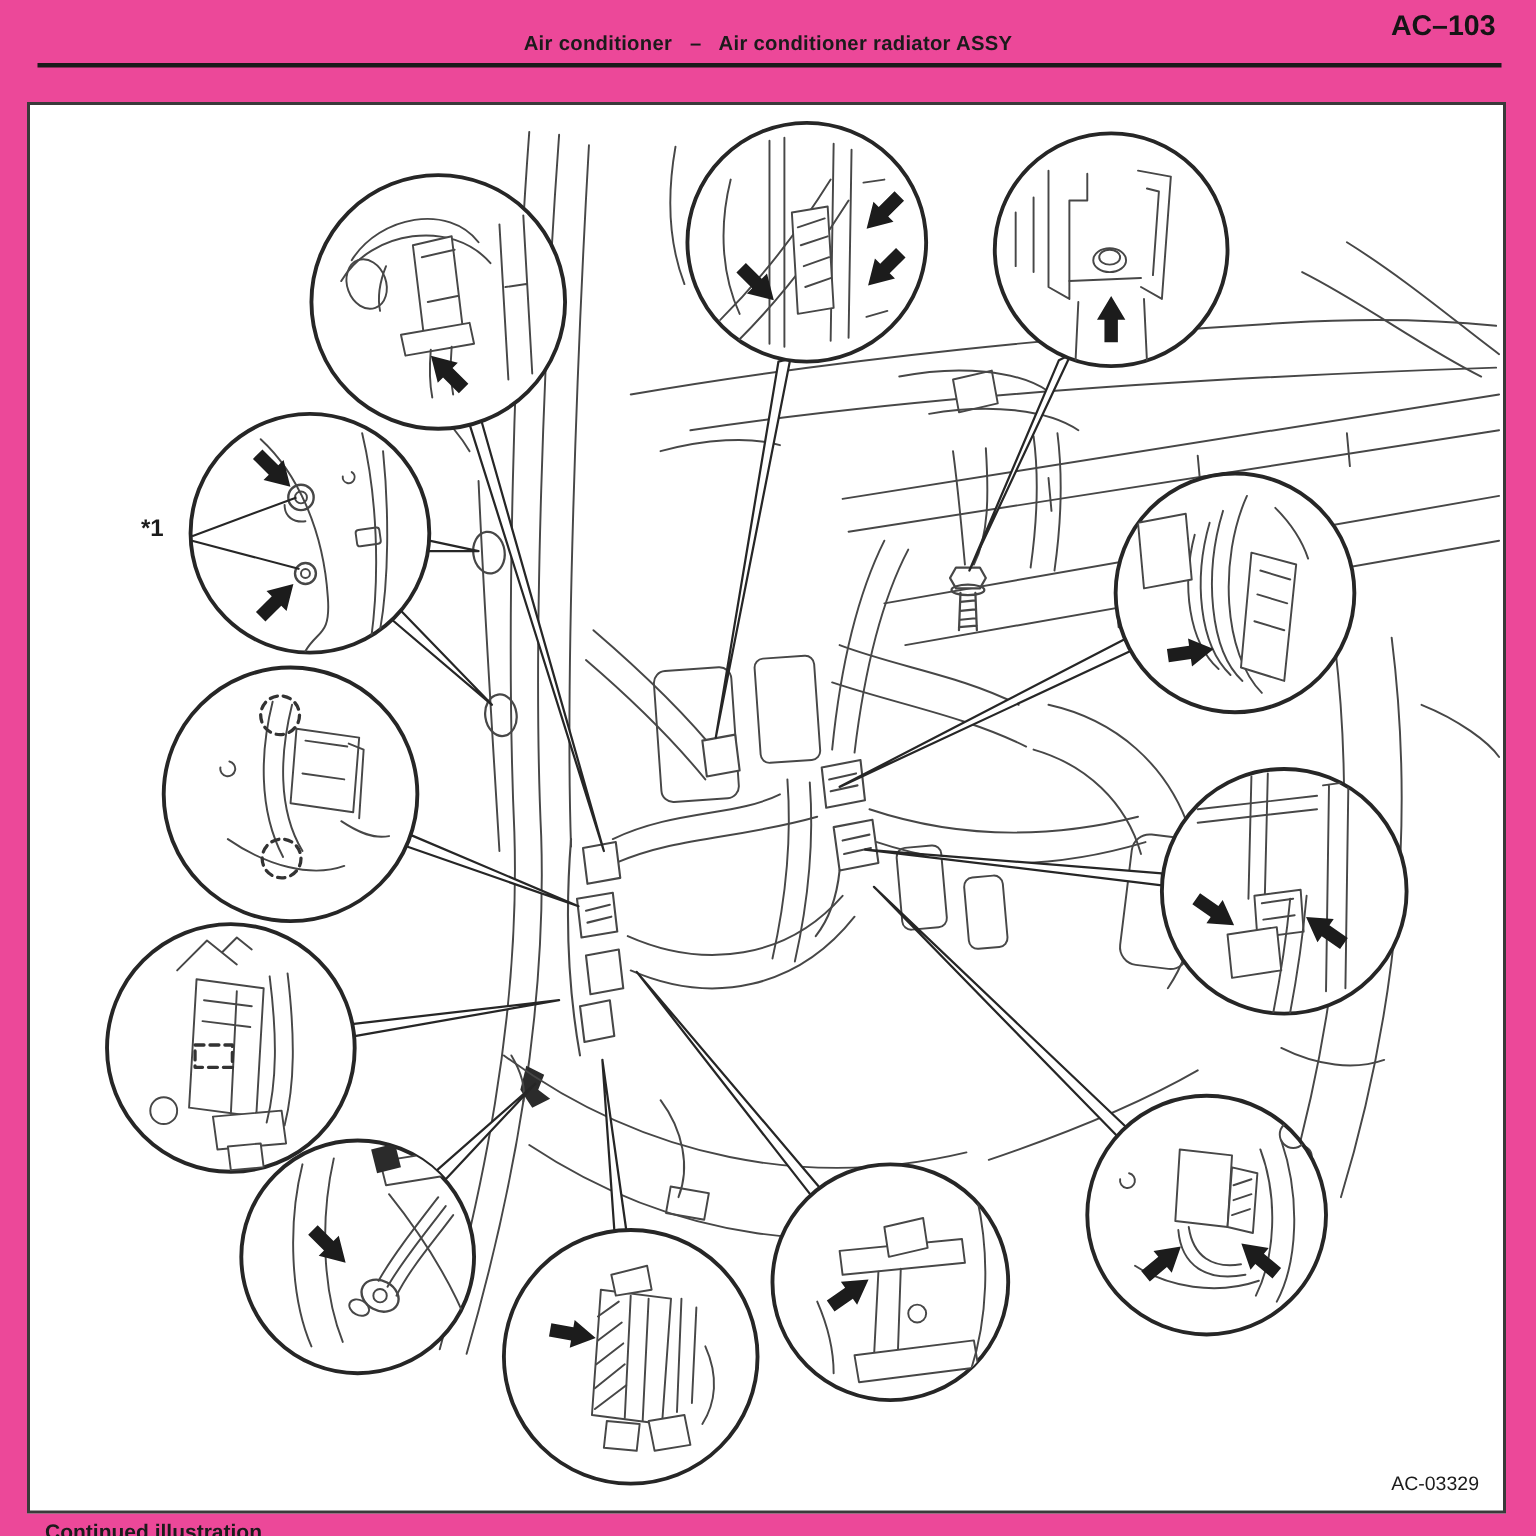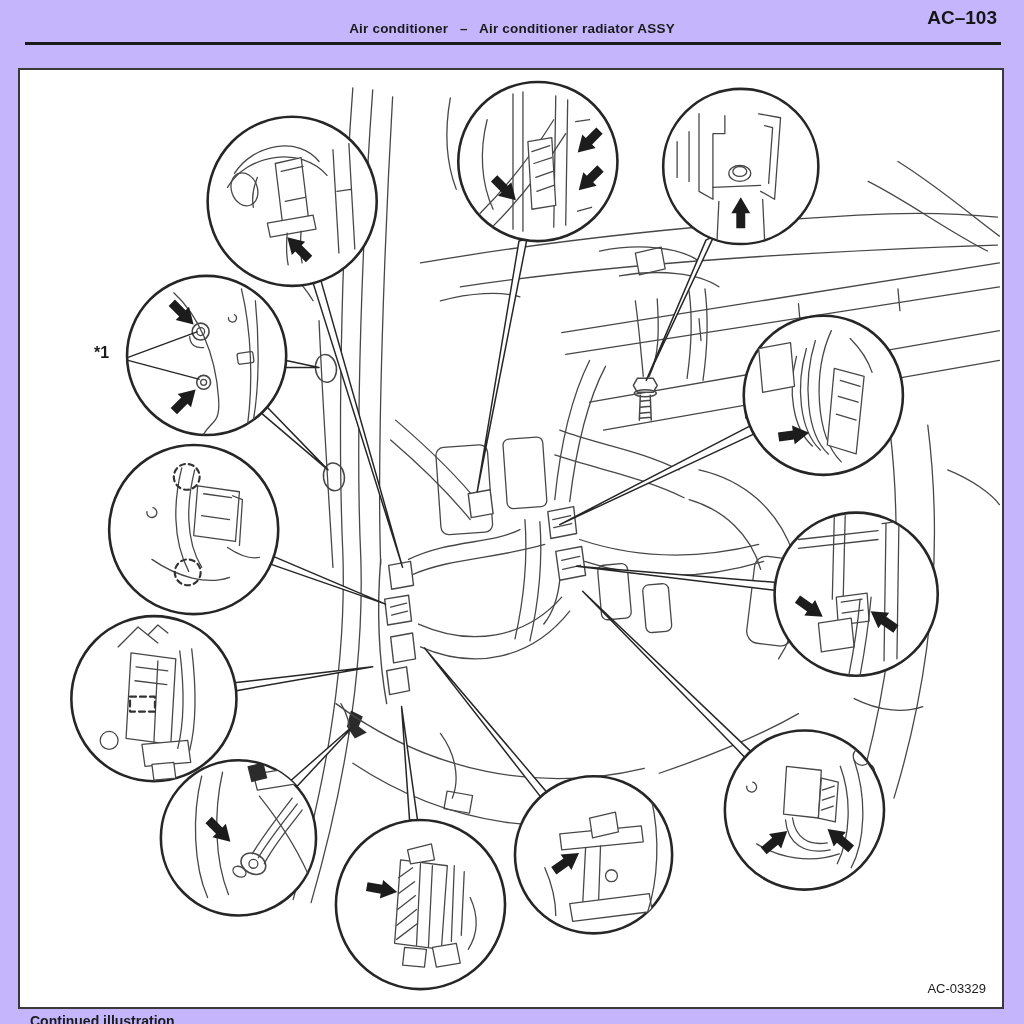--- a/index.html
+++ b/index.html
@@ -1,20 +1,20 @@
 <!DOCTYPE html>
 <html><head>
 <meta charset="utf-8">
 <style>
   html,body{
     margin:0;padding:0;width:1024px;height:1024px;overflow:hidden;
     background:#ffffff;font-family:"Liberation Sans",sans-serif;
     position:relative;
   }
-  .page{position:absolute;inset:0;width:1024px;height:1024px;background:#c4b5fd;}
+  .page{position:absolute;inset:0;width:1024px;height:1024px;background:#ec4899;}
   .hdr-title{
     position:absolute;top:21px;left:0;right:0;text-align:center;
     font-size:13.5px;font-weight:bold;color:#1b1b1b;letter-spacing:.2px;white-space:pre;
   }
   .hdr-page{
     position:absolute;top:7px;right:27px;font-size:19px;font-weight:bold;color:#151515;
   }
   .hdr-rule{
     position:absolute;top:42px;left:25px;right:23px;height:3px;background:#1a1a1a;
   }

